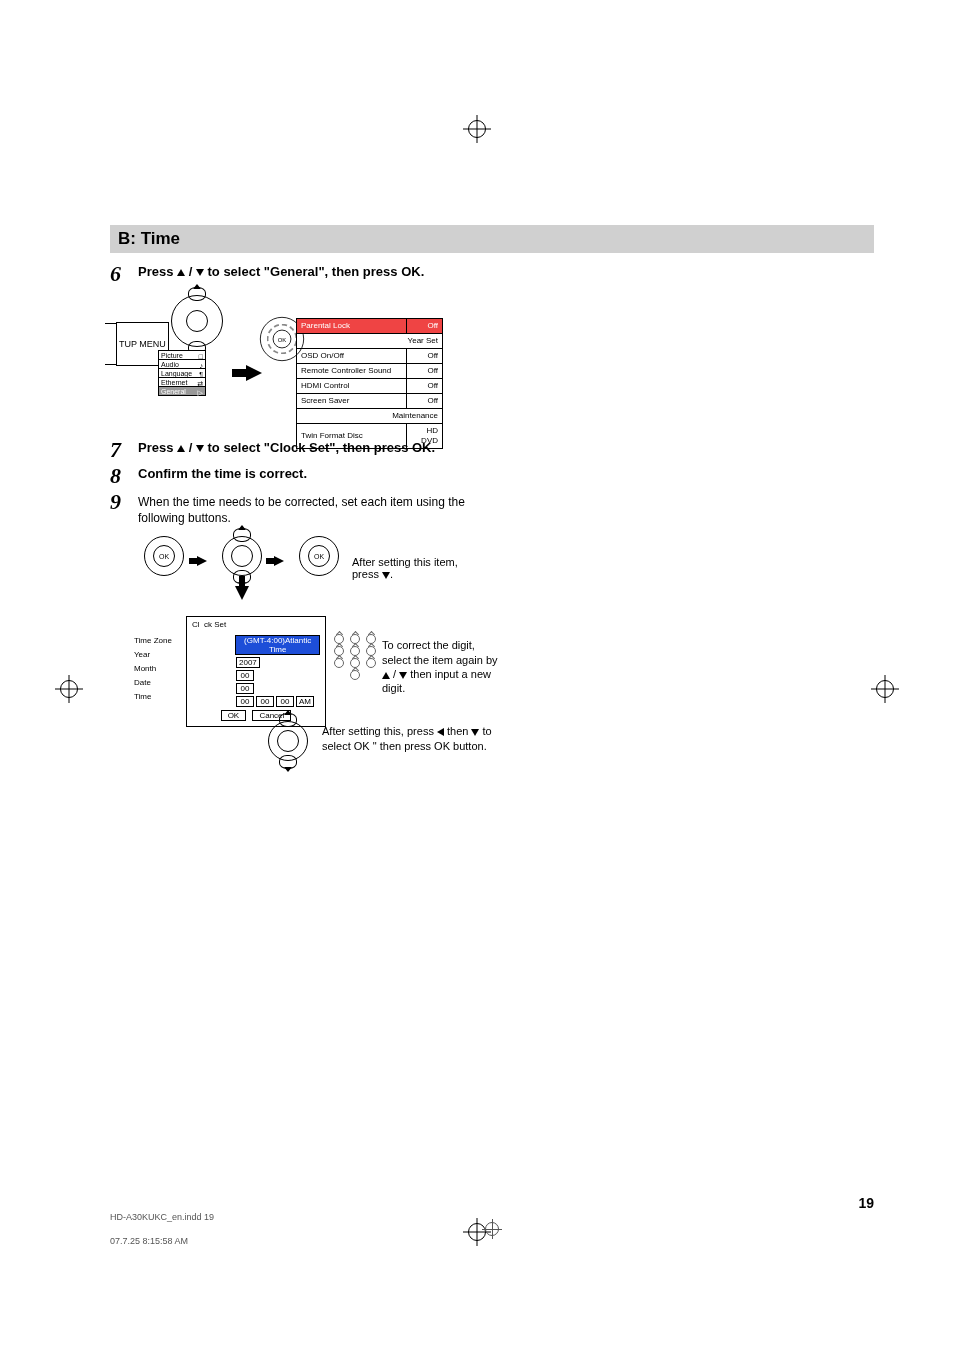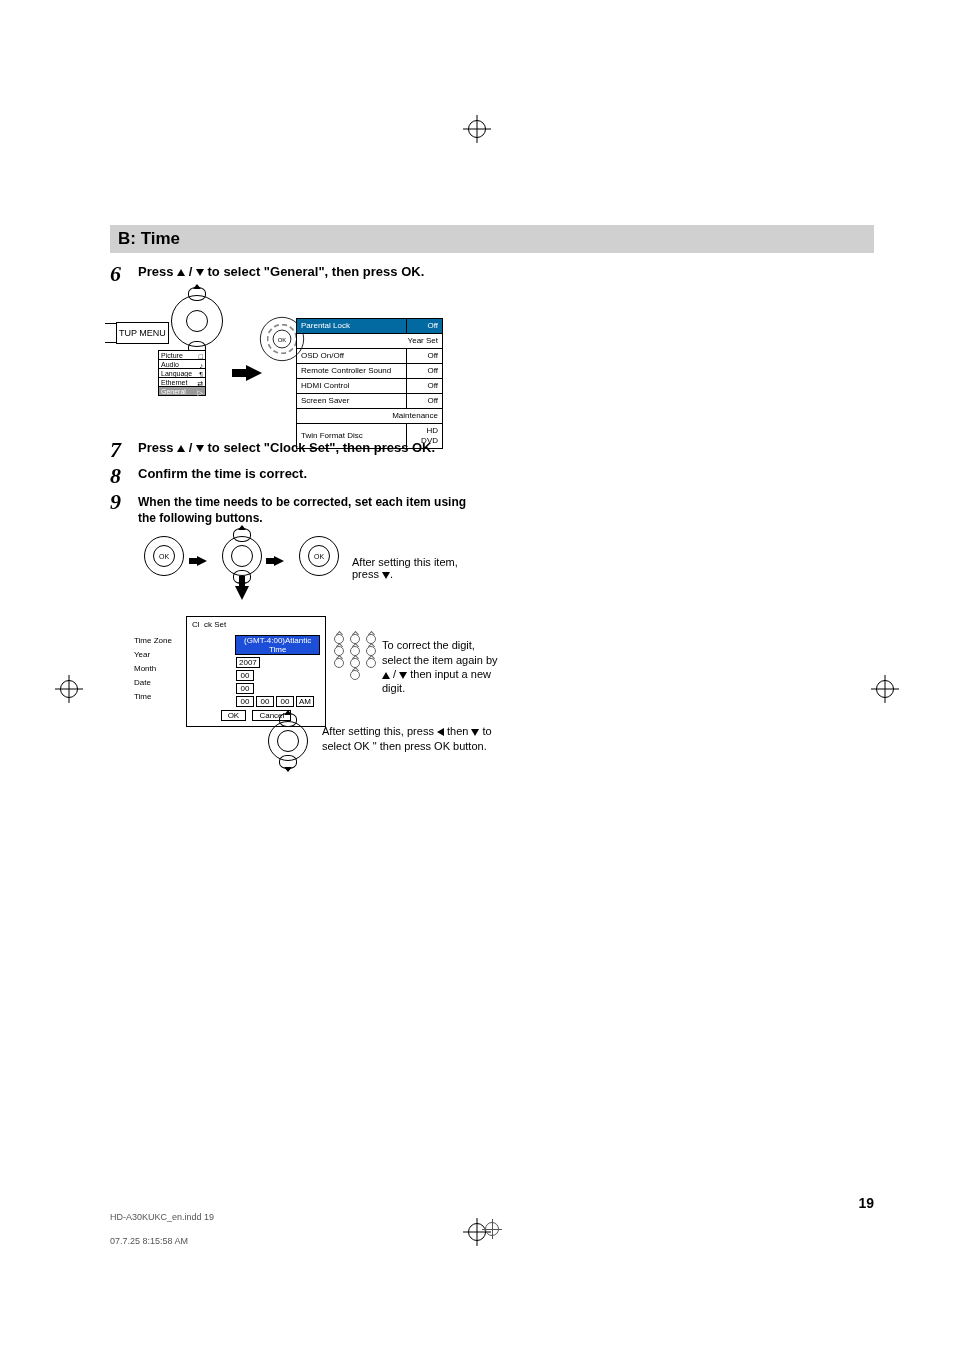--- a/index.html
+++ b/index.html
@@ -80,30 +80,30 @@
     font-family: "Times New Roman", serif;
     font-style: italic;
     font-weight: bold;
     font-size: 22px;
     width: 28px;
     flex-shrink: 0;
     line-height: 1;
   }
   .step-body { flex: 1; }
   .step-body .bold { font-weight: bold; font-size: 13px; line-height: 1.35; }
-  .step-body .plain { font-size: 12px; line-height: 1.35; margin-top:3px;font-weight:bold;}
+  .step-body .plain { font-size: 12px; line-height: 1.35; margin-top:3px;}
 
   
   .setup-fig {
     margin: 10px 0 14px 6px;
     position: relative;
     height: 130px;
   }
   .tup {
-    position:absolute; top:27px; left:0; font-size:9px; border:1px solid #000; padding:5px 2px;
+    position:absolute; top:27px; left:0; font-size:9px; border:1px solid #000; padding:16px 2px;
   }
   .tup::before{
     content:""; position:absolute; right:100%; top:0; bottom:0; width:12px;
     border-top:1px solid #000; border-bottom:1px solid #000;
   }
   .menulist {
     position:absolute; top:55px; left:42px;
     font-size:7px;
   }
   .menulist div{
@@ -147,21 +147,21 @@
   .arrow-rt.a1{ top:70px; left:130px;}
 
   .right-table{
     position:absolute; top:23px; left:180px;
     font-size:8px;
     border-collapse:collapse;
   }
   .right-table td{
     border:1px solid #000; padding:2px 4px; line-height:10px;
   }
-  .right-table tr.sel td{ background:#0369a1; color:#fff;}
+  .right-table tr.sel td{ background:#ef4444; color:#fff;}
   .right-table td:first-child{ width:110px;}
   .right-table td:last-child{ width:36px; text-align:right;}
 
   
   .clock-fig{
     position:relative;
     margin:10px 0 0 24px;
     height:250px;
   }
   .smpad{ width:40px; height:40px; }

